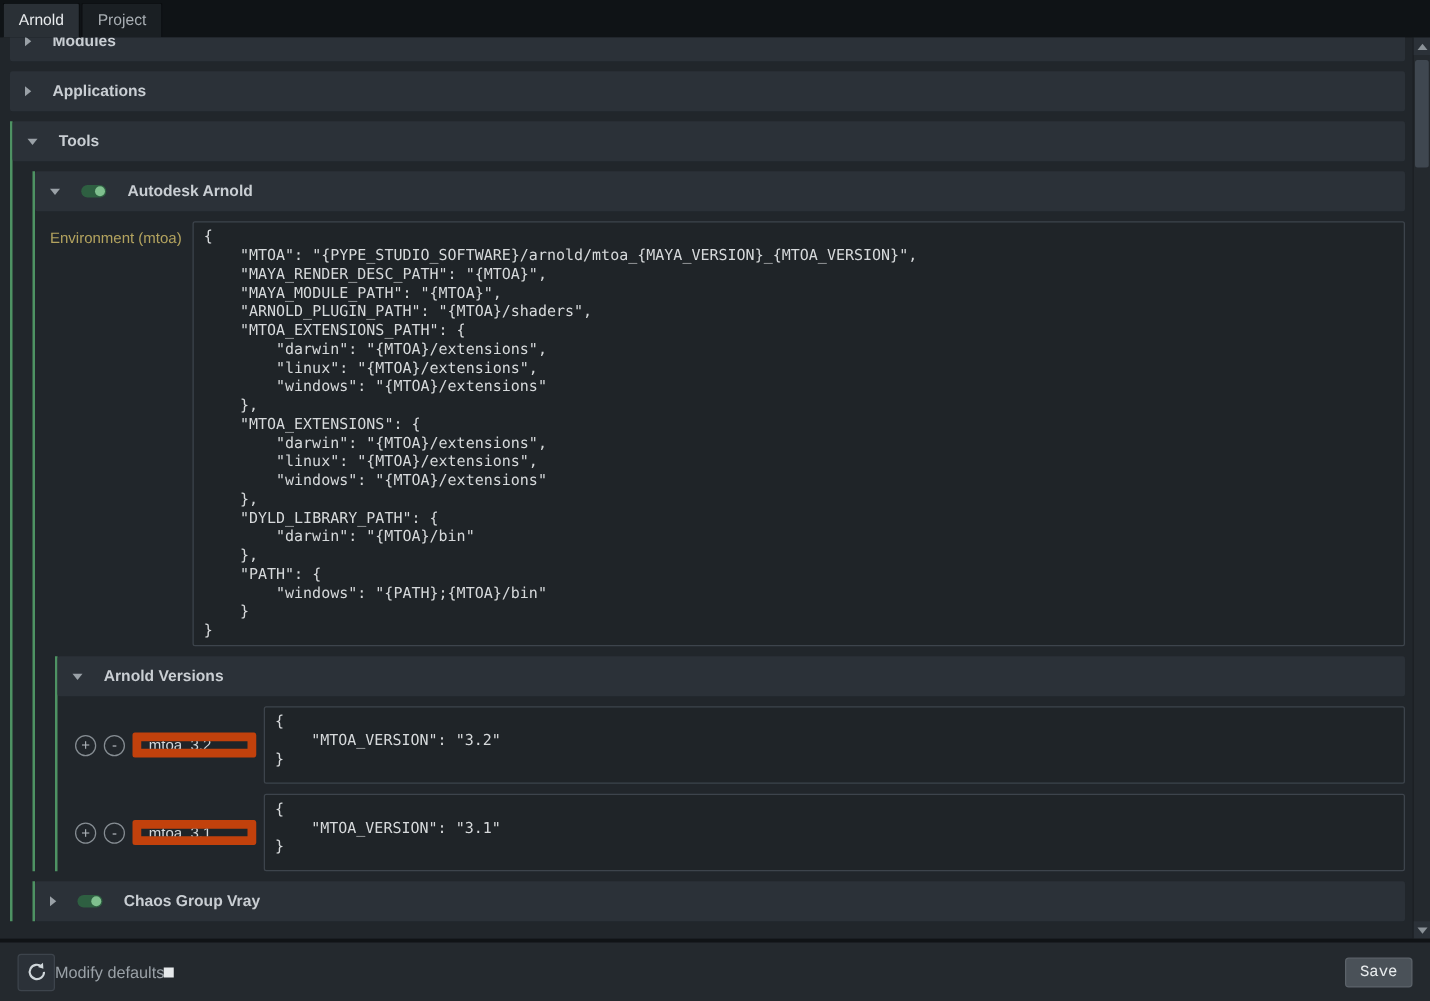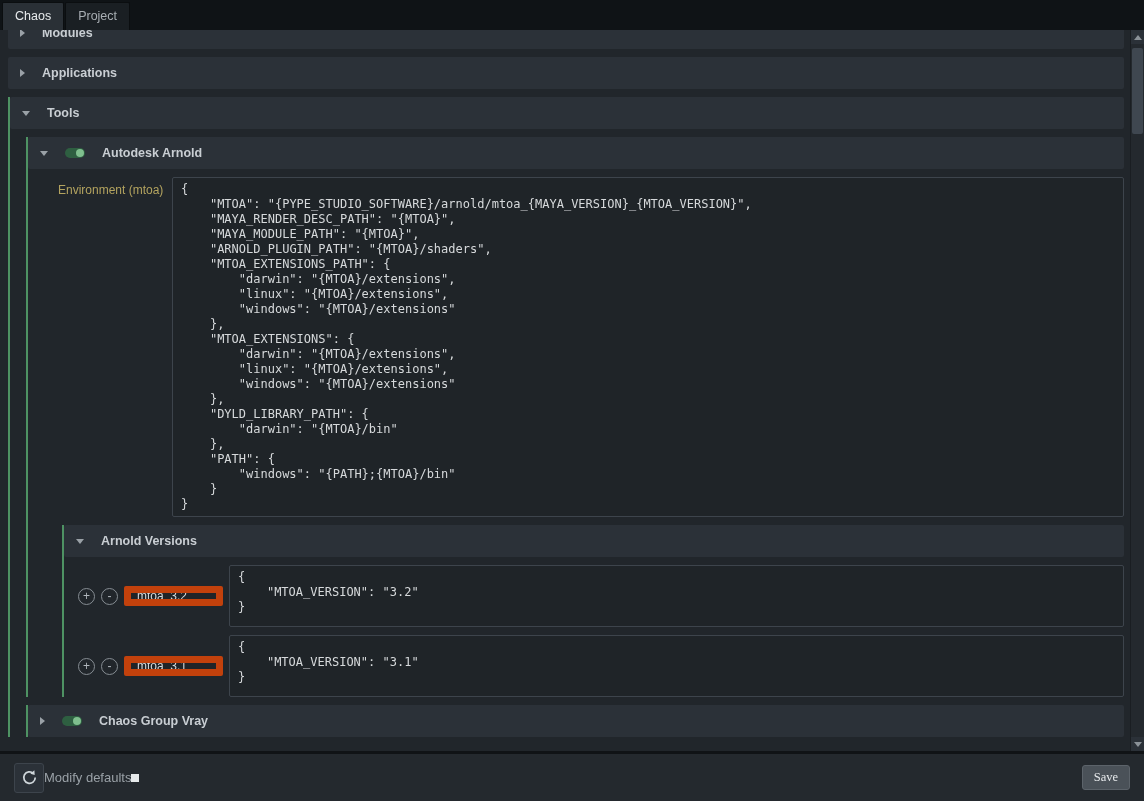--- a/index.html
+++ b/index.html
@@ -24,21 +24,21 @@
   .sec-header { height:32px; background:#2b3138; border-radius:2px; display:flex; align-items:center;
                 padding:0 12px; gap:17px; font-size:12.5px; font-weight:bold; color:#c9ced3; cursor:pointer; }
   .sec { margin-top:8px; }
   .sec.clip-top { margin-top:-13px; }
 
   .tri-right { width:0; height:0; border-left:5px solid #9aa1a7; border-top:4px solid transparent; border-bottom:4px solid transparent; flex:none; }
   .tri-down  { width:0; height:0; border-top:5px solid #9aa1a7; border-left:4px solid transparent; border-right:4px solid transparent; flex:none; }
 
   .group { margin-top:8px; border-left:2px solid #4e9263; }
   .tools-body { padding-left:16px; }
-  .arnold-body { padding-left:30px; }
+  .arnold-body { padding-left:12px; }
 
   
   .toggle { width:20px; height:10px; border-radius:5px; background:#2e5f41; position:relative; display:inline-block; flex:none; cursor:pointer; }
   .toggle .knob { position:absolute; right:1px; top:1px; width:8px; height:8px; border-radius:50%; background:#7fbf8e; }
 
   
   .env-row { display:flex; margin-top:8px; }
   .env-label { width:114px; min-width:114px; padding-top:6px; font-size:12px; color:#b3a35f; }
   textarea {
     background:#1f2428; border:1px solid #3d444c; border-radius:2px; color:#d6d9db;
@@ -58,37 +58,37 @@
   .small-area { flex:1; height:62px; }
 
   
   .footer { height:50px; flex:none; background:#24292e; border-top:3px solid #101316;
             display:flex; align-items:center; padding:0 14px; }
   .refresh-btn { width:30px; height:30px; background:#2b3138; border:1px solid #3d444c; border-radius:3px;
                  display:flex; align-items:center; justify-content:center; cursor:pointer; flex:none; }
   .modify-label { font-size:13px; color:#9aa1a7; }
   .mini-check { width:8px; height:8px; background:#e6e9eb; display:inline-block; cursor:pointer; }
   .save-btn { margin-left:auto; padding:4px 11px; background:#4a5158; border:1px solid #5c636a; border-radius:3px;
-              color:#e8ebed; font-size:12.5px; cursor:pointer; font-family:Liberation Serif, serif; }
+              color:#e8ebed; font-size:12.5px; cursor:pointer; font-family:Liberation Mono, monospace; }
 
   
   .scrollbar { width:14px; flex:none; background:#24292e; display:flex; flex-direction:column; border-left:1px solid #1a1e22; }
   .sb-arrow { height:14px; flex:none; display:flex; align-items:center; justify-content:center; background:#2b3138; cursor:pointer; }
   .sb-tri-up { width:0; height:0; border-bottom:5px solid #8b9298; border-left:4px solid transparent; border-right:4px solid transparent; }
   .sb-tri-down { width:0; height:0; border-top:5px solid #8b9298; border-left:4px solid transparent; border-right:4px solid transparent; }
   .sb-track { flex:1; position:relative; }
   .sb-thumb { position:absolute; top:4px; left:1px; right:1px; height:86px; background:#3f4750; border-radius:2px; cursor:grab; }
 </style>
 </head>
 <body>
 
 <div class="app">
 
   <div class="tabbar">
-    <div class="tab active">Chaos</div>
+    <div class="tab active">Arnold</div>
     <div class="tab">Project</div>
   </div>
 
   <div class="content">
     <div class="inner">
 
       <div class="sec clip-top">
         <div class="sec-header">
           <i class="tri-right"></i>
           <span>Modules</span>

